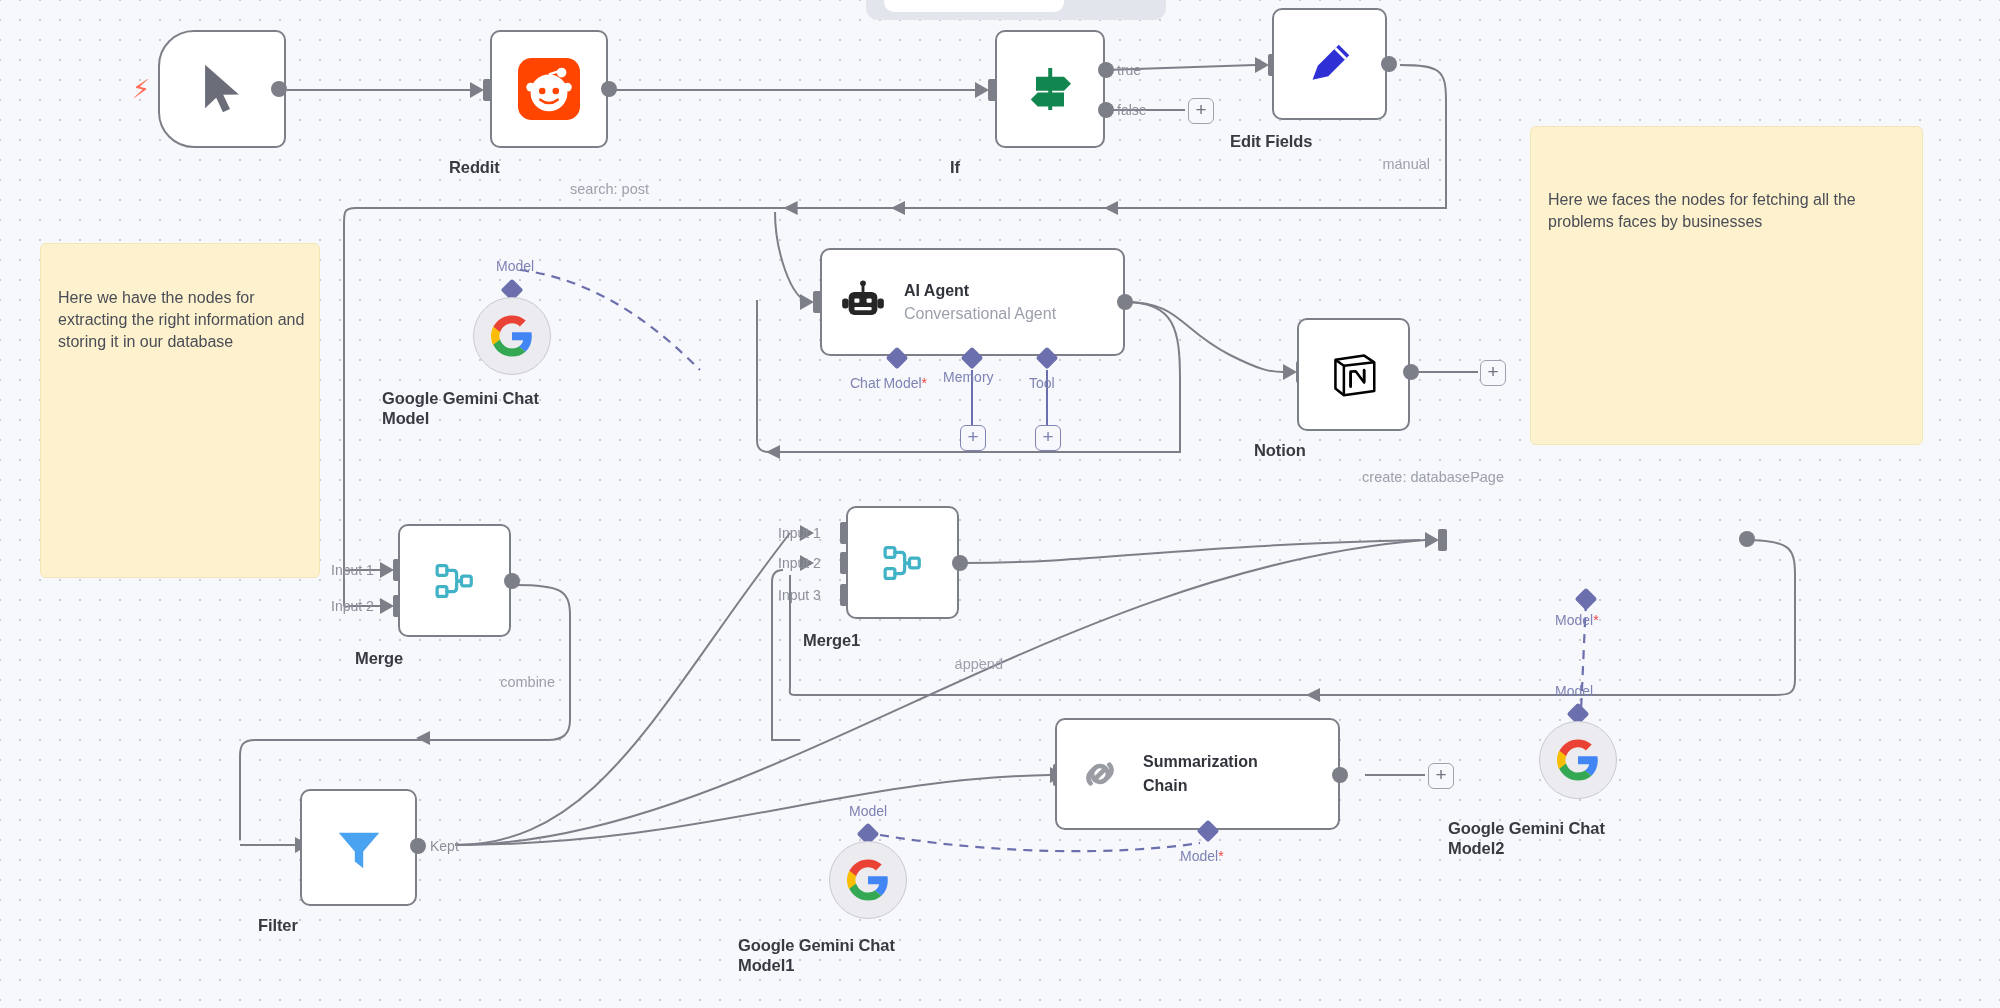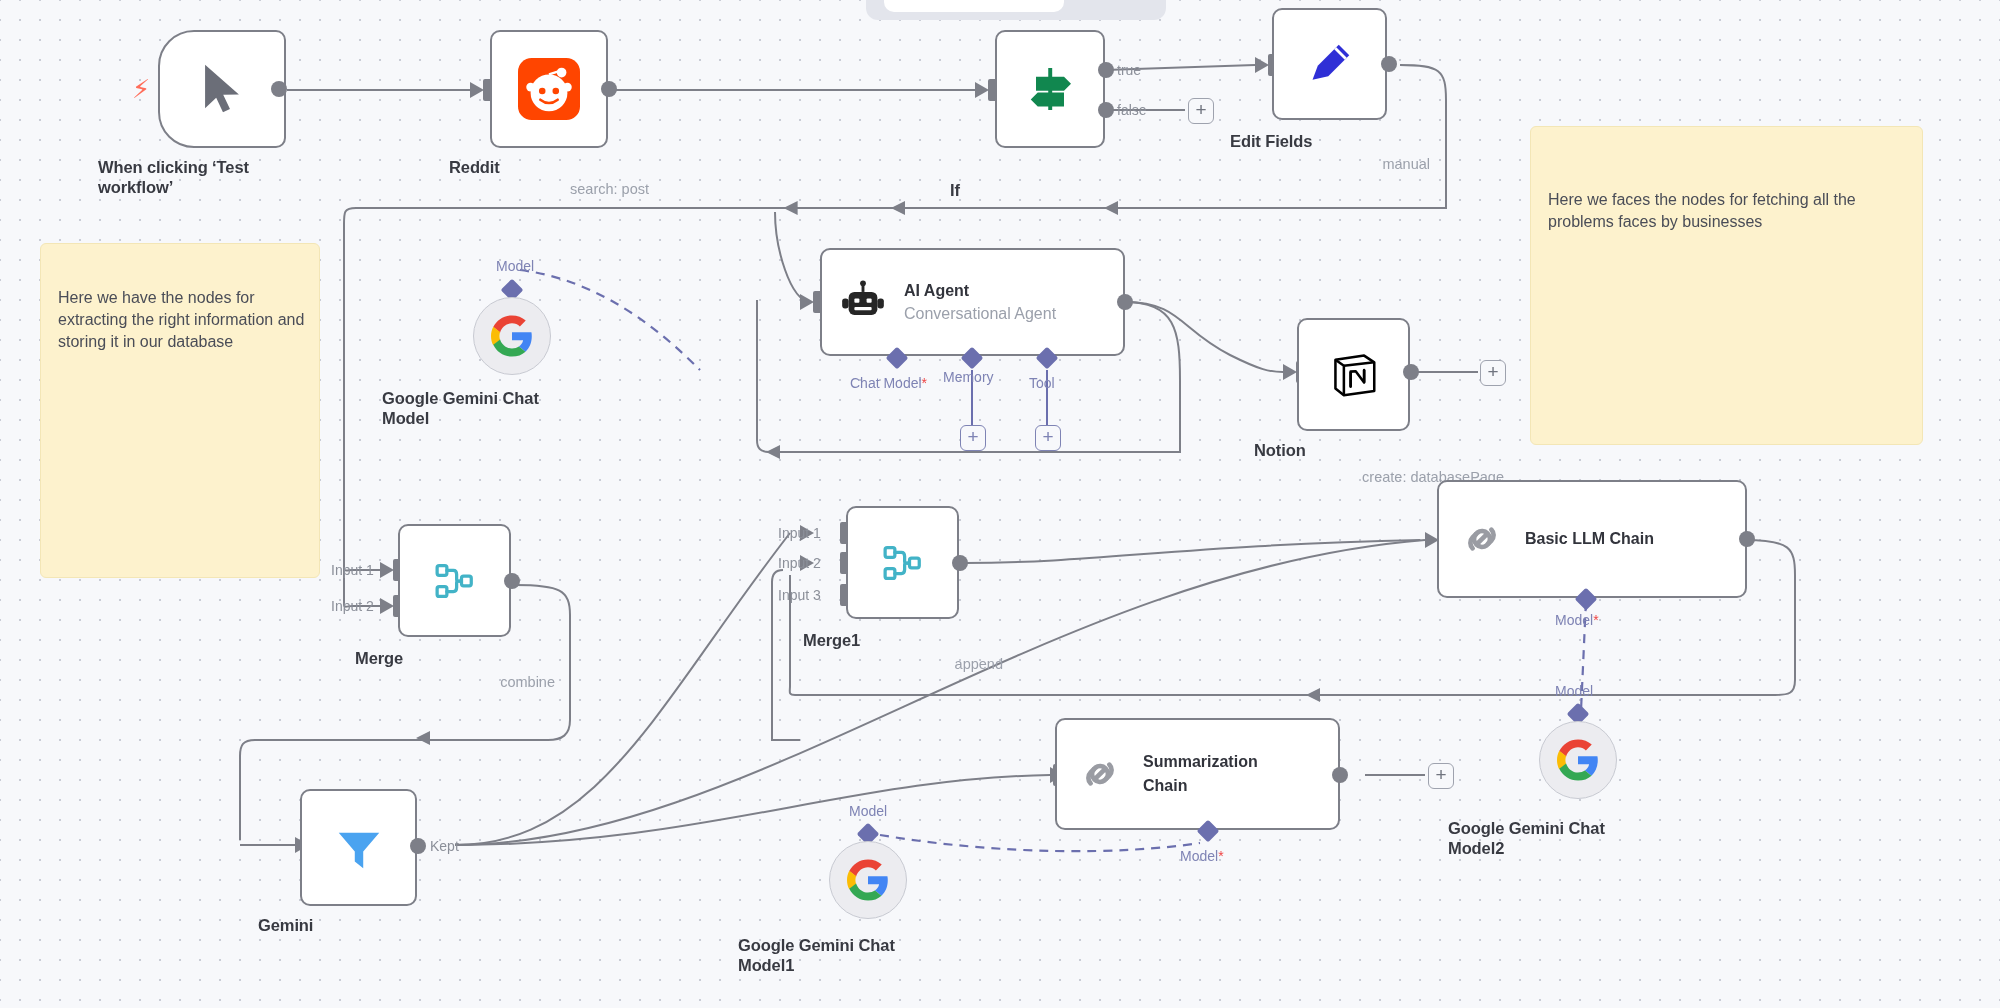--- a/index.html
+++ b/index.html
@@ -285,24 +285,20 @@
 
   <div class="bolt" style="left:132px; top:76px;">⚡</div>
   <div class="node trigger" style="left:158px; top:30px; width:128px; height:118px;">
     <span class="icon-wrap">
       <svg width="58" height="62" viewBox="0 0 24 24">
           <path d="M5 2 L5 20 L9.6 15.6 L12.4 21.6 L15.3 20.3 L12.5 14.4 L19 14.3 Z" fill="#6b6e78"></path>
         </svg>
     </span>
   </div>
   <div class="port-out" style="left:271px; top:81px;"></div>
-  <div class="node-caption" style="left:98px; top:157px; width:248px;">
-    <span>When clicking ‘Test</span><br>
-    <span>workflow’</span>
-  </div>
 
   <div class="port-in" style="left:483px; top:79px;"></div>
   <div class="node" style="left:490px; top:30px; width:118px; height:118px;">
     <span class="icon-wrap">
       <svg width="62" height="62" viewBox="0 0 64 64">
         <rect x="0" y="0" width="64" height="64" rx="14" fill="#ff4500"></rect>
         <circle cx="32" cy="36" r="19" fill="#ffffff"></circle>
         <circle cx="25" cy="34" r="3.4" fill="#ff4500"></circle>
         <circle cx="39" cy="34" r="3.4" fill="#ff4500"></circle>
         <path d="M23 43 q9 7 18 0" stroke="#ff4500" stroke-width="2.6" fill="none" stroke-linecap="round"></path>
@@ -325,21 +321,21 @@
         <path d="M16 18 H48 L56 26 L48 34 H16 Z" fill="#11874f"></path>
         <path d="M48 36 H18 L10 44 L18 52 H48 Z" fill="#11874f"></path>
       </svg>
     </span>
   </div>
   <div class="port-out" style="left:1098px; top:62px;"></div>
   <span class="port-label" style="left:1117px; top:62px;">true</span>
   <div class="port-out" style="left:1098px; top:102px;"></div>
   <span class="port-label" style="left:1117px; top:102px;">false</span>
   <div class="plus-btn" style="left:1188px; top:98px;">+</div>
-  <div class="node-caption" style="left:950px; top:157px; width:200px;margin-top:23px;">If</div>
+  <div class="node-caption" style="left:950px; top:157px; width:200px;">If</div>
 
   <div class="port-in" style="left:1268px; top:54px;"></div>
   <div class="node" style="left:1272px; top:8px; width:115px; height:112px;">
     <span class="icon-wrap">
       <svg width="56" height="56" viewBox="0 0 64 64">
         <path d="M12 50 L18 34 L42 10 L54 22 L30 46 Z" fill="#2f2fd6"></path>
         <path d="M38 14 L50 26" stroke="#ffffff" stroke-width="3.2"></path>
       </svg>
     </span>
   </div>
@@ -447,32 +443,20 @@
         <path d="M22 19 H30 Q34 19 34 24 V30 Q34 32 38 32" stroke-linecap="round"></path>
         <path d="M22 45 H30 Q34 45 34 40 V34 Q34 32 38 32" stroke-linecap="round"></path>
       </svg>
     </span>
   </div>
   <div class="port-out" style="left:952px; top:555px;"></div>
   <div class="node-caption" style="left:803px; top:630px; width:200px;">Merge1</div>
   <div class="node-sub" style="left:803px; top:655px; width:200px;">append</div>
 
   <div class="port-in" style="left:1438px; top:529px;"></div>
-  <div class="node wide" style="left:1437px; top:480px; width:310px; height:118px;">
-    <span class="icon-wrap">
-      <svg width="50" height="50" viewBox="0 0 64 64" fill="none" stroke="#9a9ca3" stroke-width="6" stroke-linecap="round">
-        <path d="M26 38 L38 26"></path>
-        <path d="M20 44 a10 10 0 0 1 0 -14 l6 -6 a10 10 0 0 1 14 14"></path>
-        <path d="M44 20 a10 10 0 0 1 0 14 l-6 6 a10 10 0 0 1 -14 -14"></path>
-      </svg>
-    </span>
-    <span class="title-block">
-      <span class="title-main">Basic LLM Chain</span>
-    </span>
-  </div>
   <div class="port-out" style="left:1739px; top:531px;"></div>
   <div class="diamond" style="left:1578px; top:591px;"></div>
   <span class="ai-label" style="left:1555px; top:612px;">
     <span>Model</span><span class="req">*</span>
   </span>
 
   <div class="port-in" style="left:1053px; top:764px;"></div>
   <div class="node wide" style="left:1055px; top:718px; width:285px; height:112px;">
     <span class="icon-wrap">
       <svg width="50" height="50" viewBox="0 0 64 64" fill="none" stroke="#9a9ca3" stroke-width="6" stroke-linecap="round">
@@ -530,15 +514,15 @@
   <div class="port-in" style="left:308px; top:834px;"></div>
   <div class="node" style="left:300px; top:789px; width:117px; height:117px;">
     <span class="icon-wrap">
       <svg width="54" height="54" viewBox="0 0 64 64">
         <path d="M8 14 H56 L37 36 V56 L27 48 V36 Z" fill="#4aa3f0"></path>
       </svg>
     </span>
   </div>
   <div class="port-out" style="left:410px; top:838px;"></div>
   <span class="port-label" style="left:430px; top:838px;">Kept</span>
-  <div class="node-caption" style="left:258px; top:915px; width:200px;">Gemini</div>
+  <div class="node-caption" style="left:258px; top:915px; width:200px;">Filter</div>
 
 </div>
 
 </body></html>

